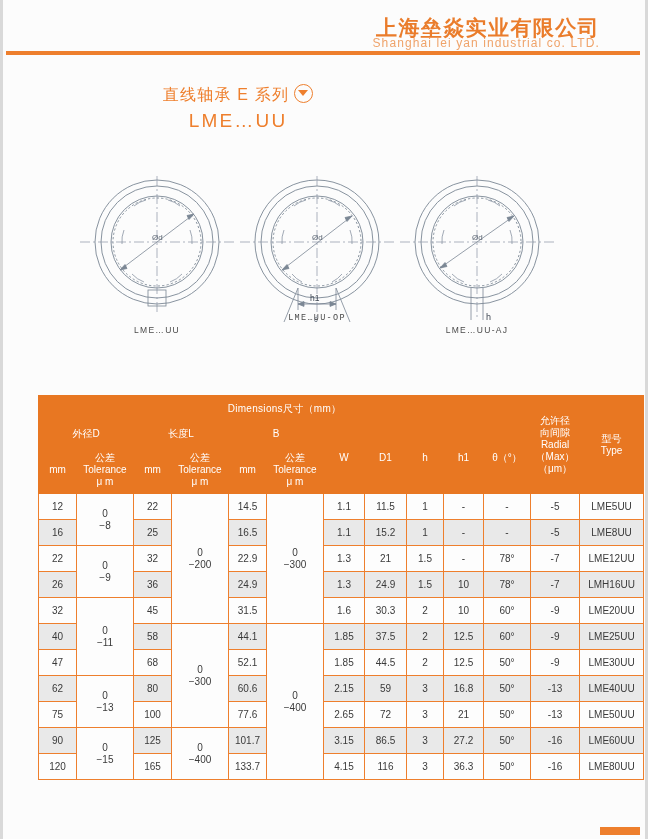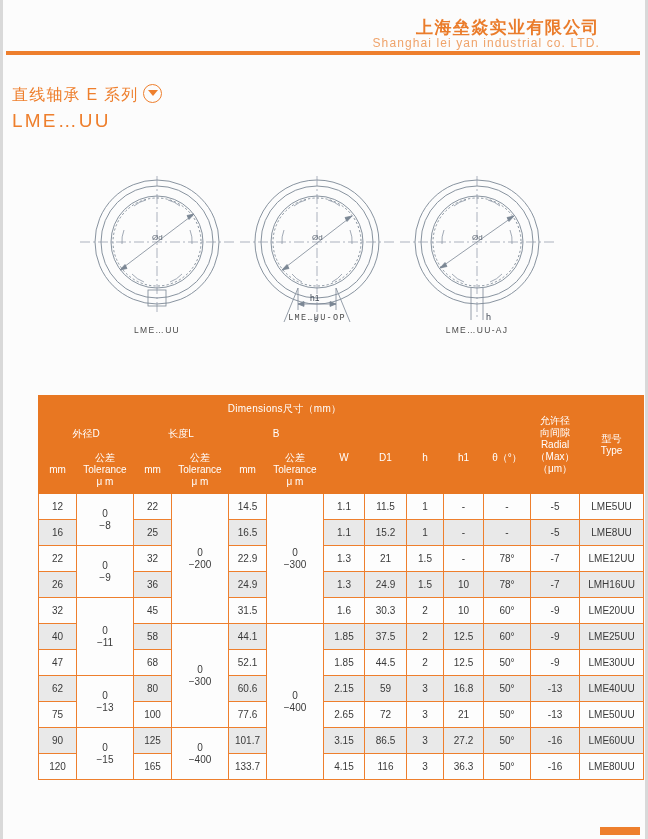--- a/index.html
+++ b/index.html
@@ -16,34 +16,34 @@
     border-right:3px solid #d9d9d9;
     box-sizing:border-box;
     background:#fcfcfc;
   }
   
   .header{
     position:absolute;left:0;top:18px;width:648px;height:34px;
     text-align:right;
   }
   .company-cn{
-    font-size:17px;font-weight:bold;color:#ea7c2b;letter-spacing:1.4px;
+    font-size:21px;font-weight:bold;color:#ea7c2b;letter-spacing:1.4px;
     margin-right:48px;line-height:20px;
   }
   .company-en{
     font-size:12px;color:#efa36a;letter-spacing:1.1px;
     margin-right:48px;line-height:11px;
   }
   .header-rule{
     position:absolute;left:6px;top:51px;width:634px;height:4px;
     background:#ee7f2d;
   }
   
   .series-block{
-    position:absolute;left:0;top:84px;width:512px;text-align:left;
+    position:absolute;left:0;top:84px;width:512px;text-align:center;
     padding-right:48px;box-sizing:border-box;padding-left:12px;
   }
   .series-cn{
     font-size:16px;color:#ee7f2d;letter-spacing:1.2px;line-height:22px;
     white-space:nowrap;
   }
   .arrow-badge{
     display:inline-block;width:17px;height:17px;border-radius:50%;
     border:1.6px solid #ee7f2d;vertical-align:-3px;margin-left:5px;
     position:relative;

